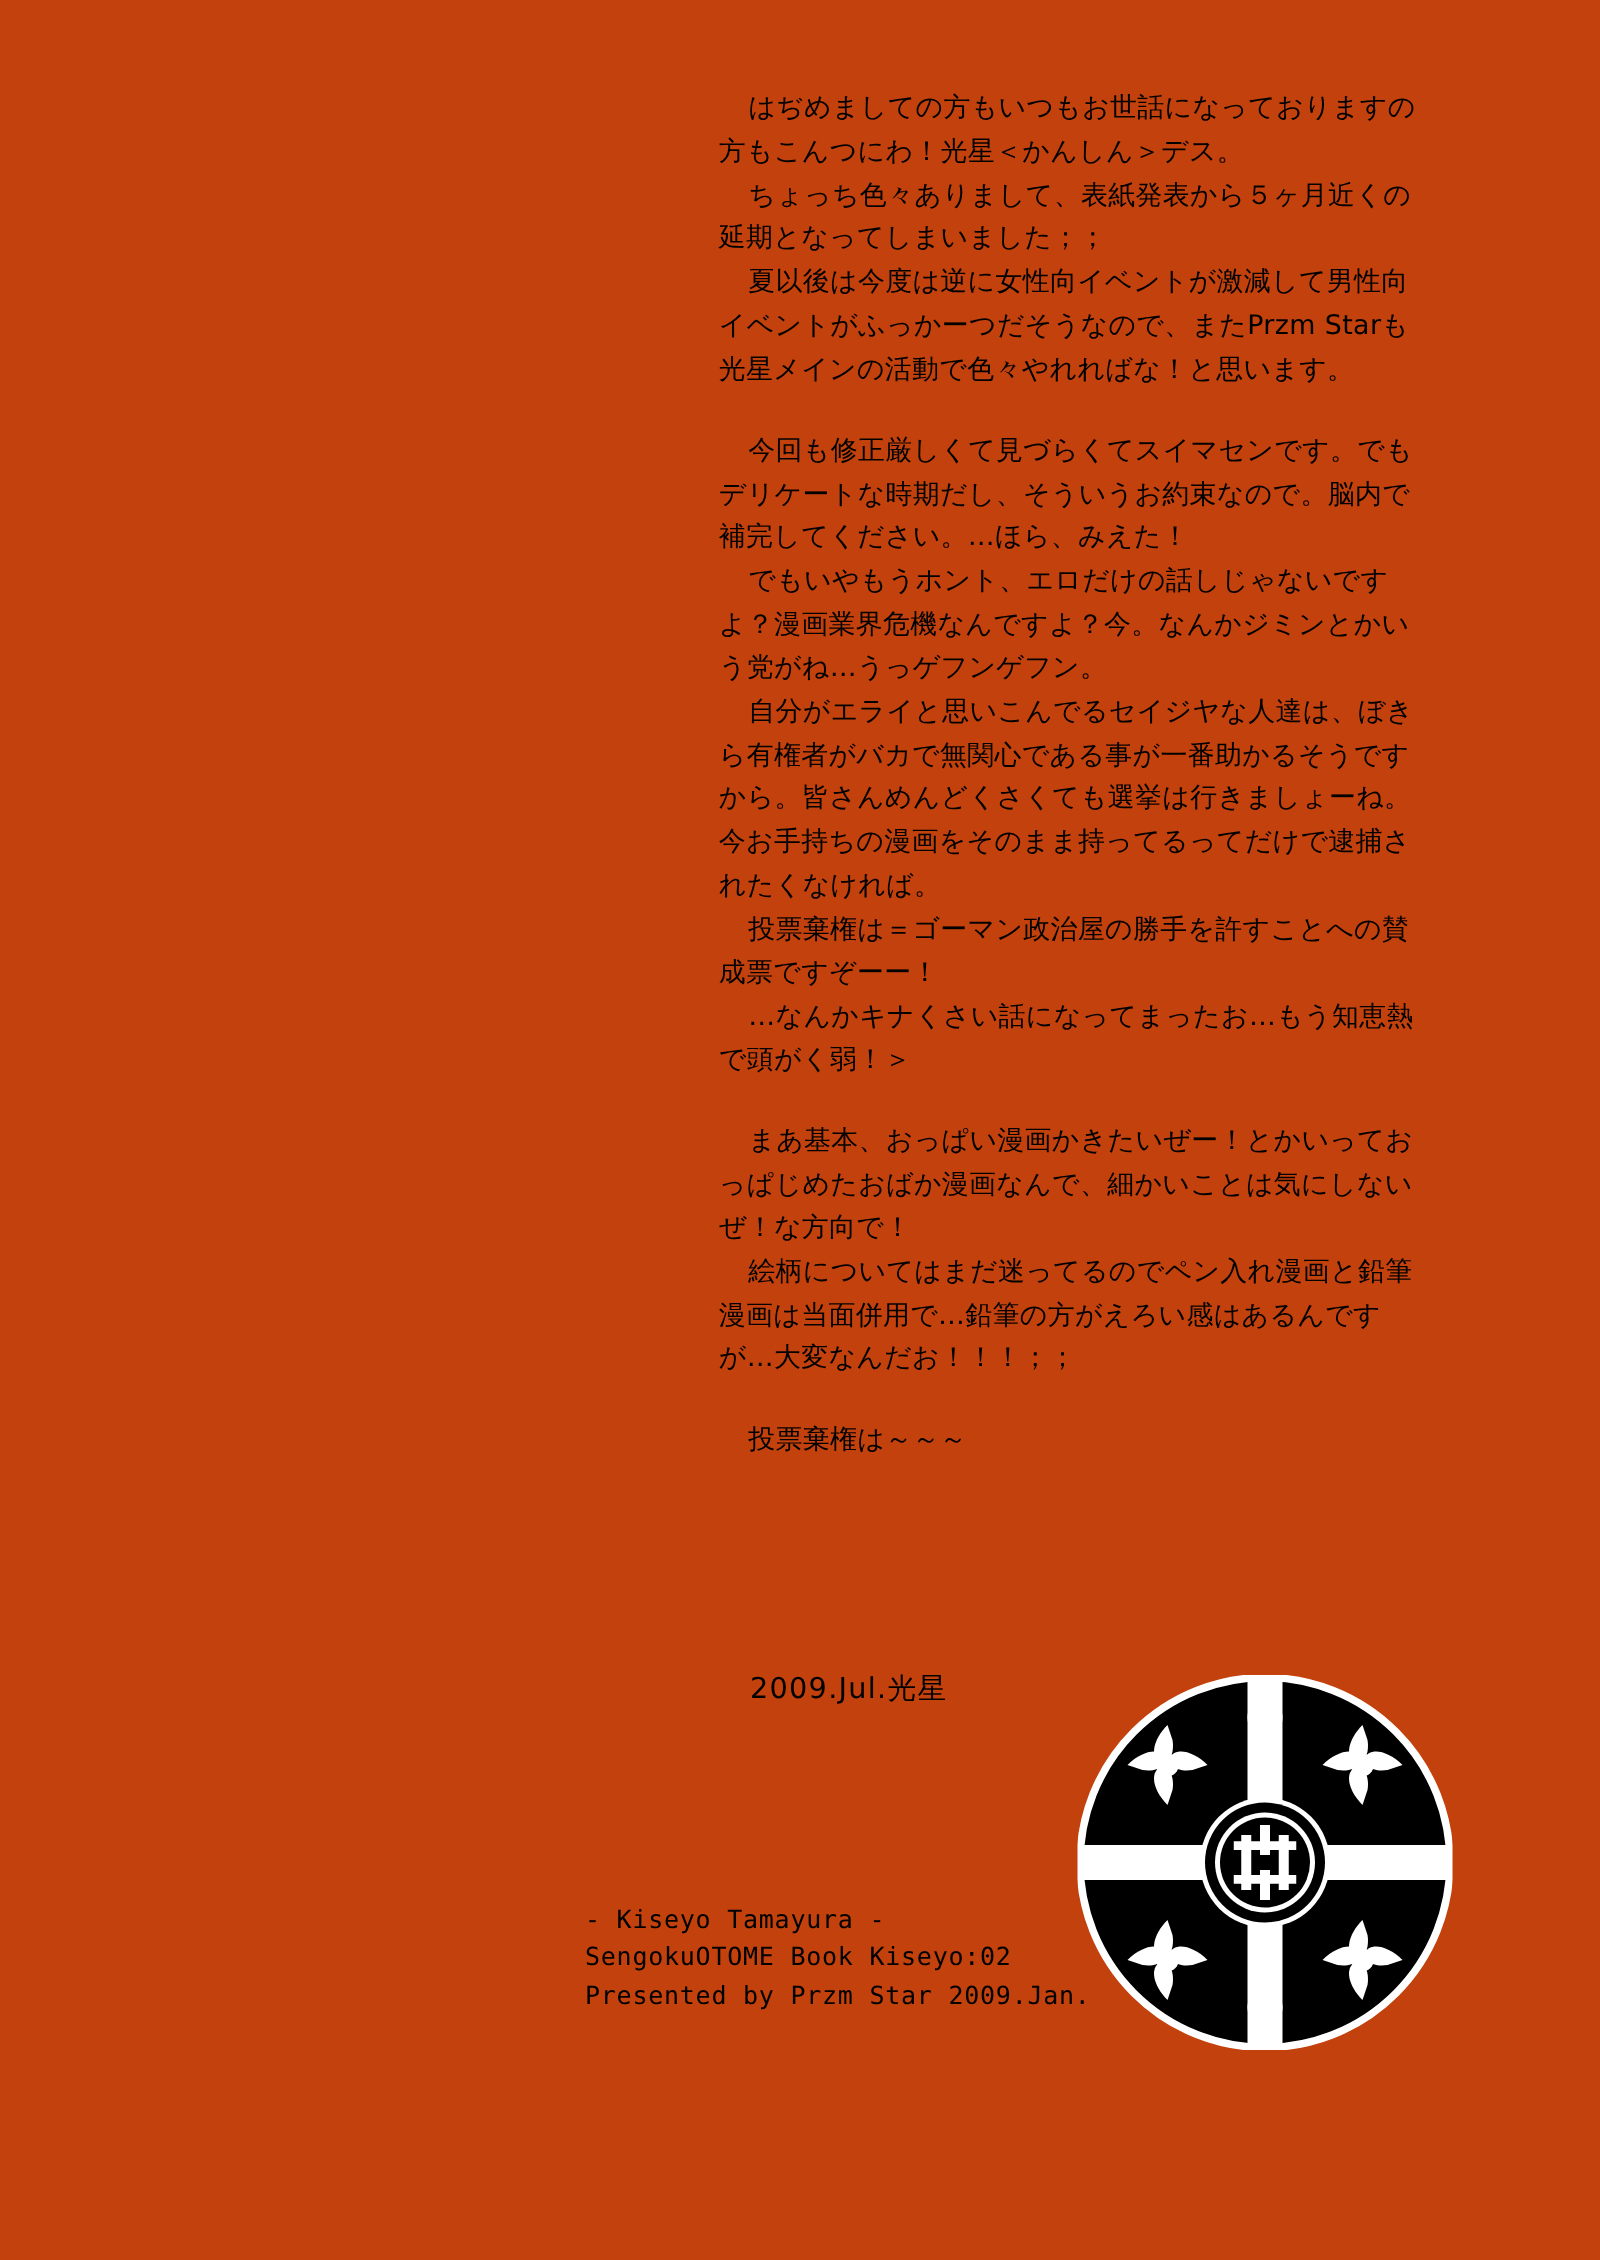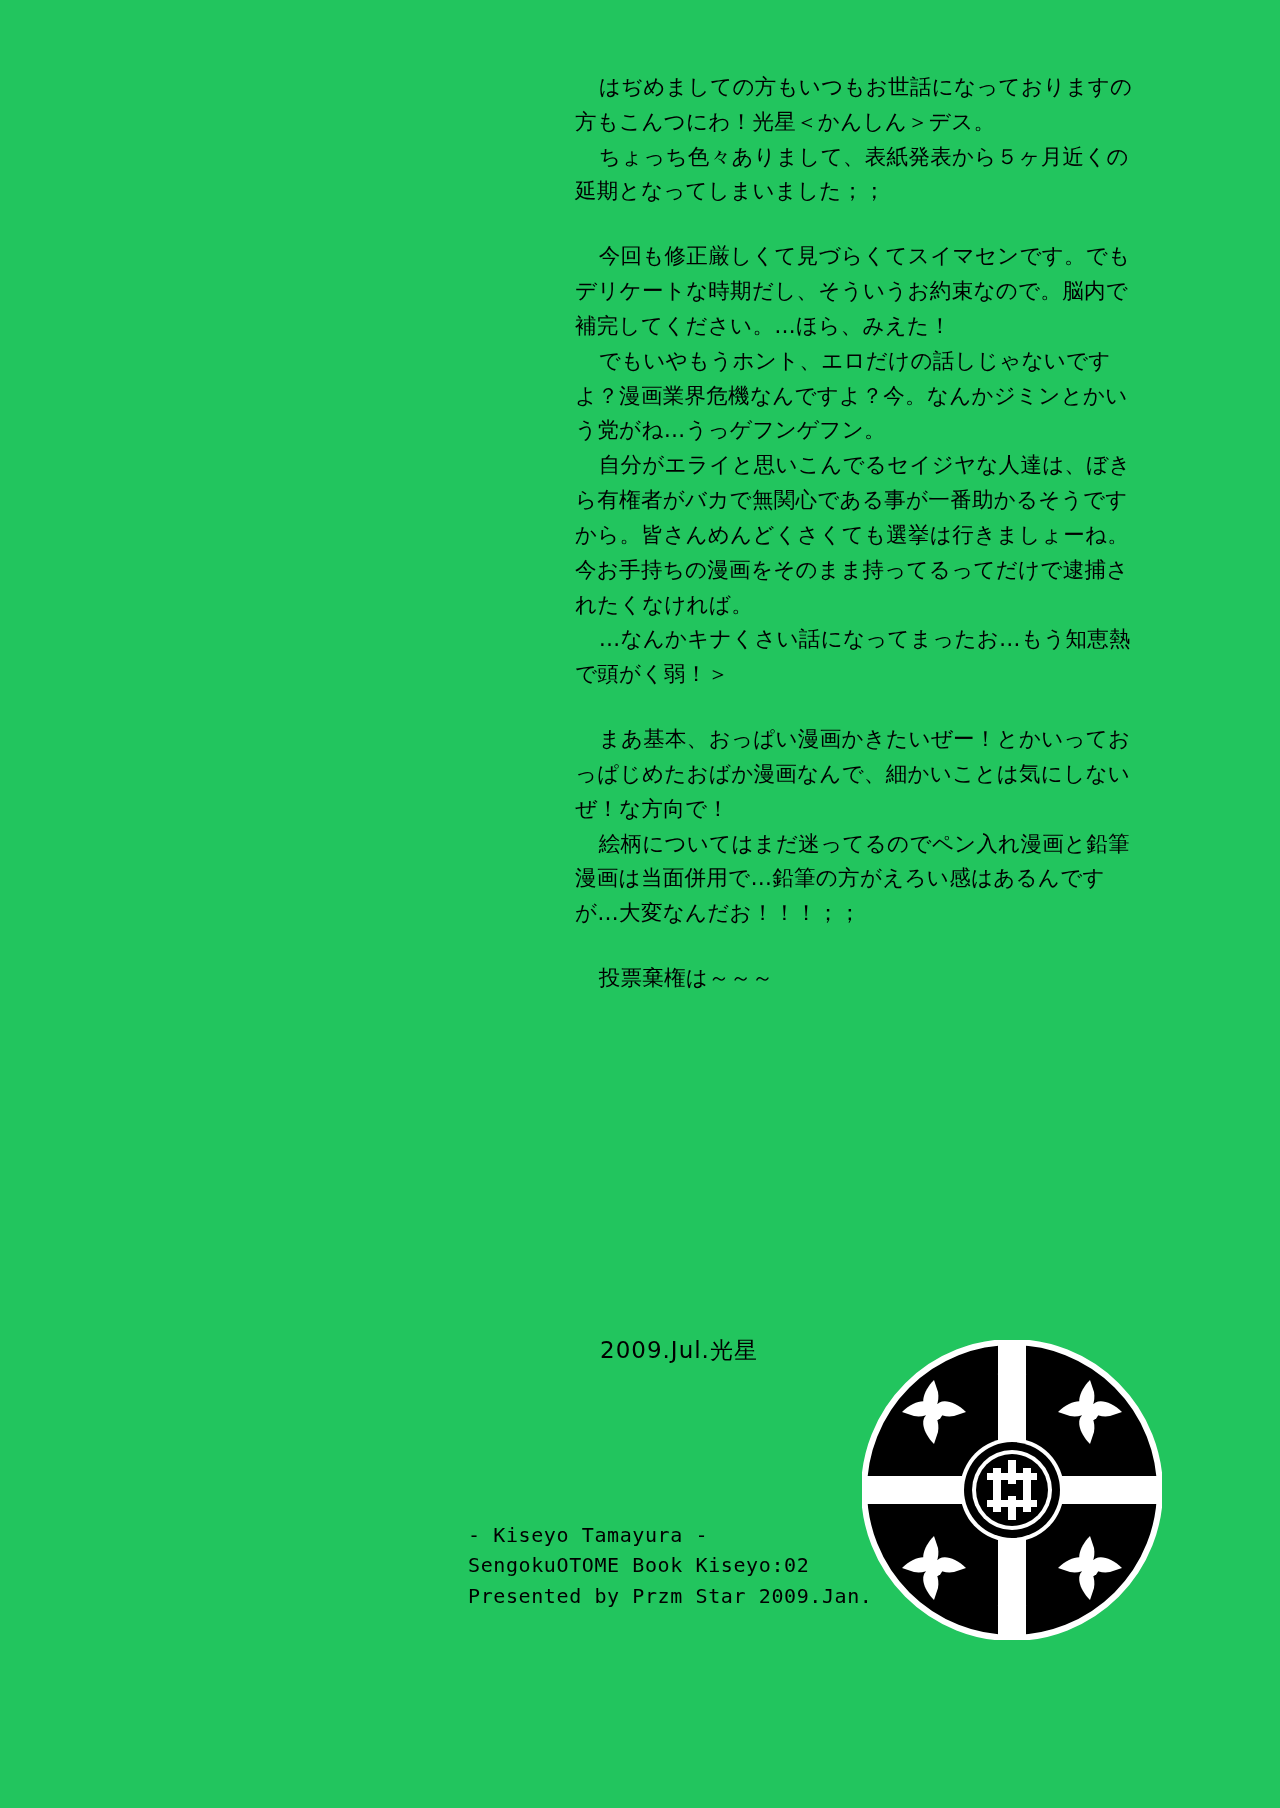--- a/index.html
+++ b/index.html
@@ -4,21 +4,21 @@
 <style>
   html, body {
     margin: 0;
     padding: 0;
     background: #ffffff;
   }
   .page {
     position: relative;
     width: 1280px;
     height: 1808px;
-    background: #22c55e;
+    background: #c2410c;
     overflow: hidden;
     font-family: "DejaVu Sans", sans-serif;
     color: #000000;
     text-decoration: underline;
   }
   .afterword {
     position: absolute;
     left: 575px;
     top: 70px;
     width: 560px;
@@ -68,25 +68,27 @@
 </style>
 </head>
 <body>
 
 <div class="page">
 
   <div class="afterword">
     <div class="blk">
       <p>はぢめましての方もいつもお世話になっておりますの方もこんつにわ！光星＜かんしん＞デス。</p>
       <p>ちょっち色々ありまして、表紙発表から５ヶ月近くの延期となってしまいました；；</p>
+      <p>夏以後は今度は逆に女性向イベントが激減して男性向イベントがふっかーつだそうなので、またPrzm Starも光星メインの活動で色々やれればな！と思います。</p>
     </div>
     <div class="blk">
       <p>今回も修正厳しくて見づらくてスイマセンです。でもデリケートな時期だし、そういうお約束なので。脳内で補完してください。…ほら、みえた！</p>
       <p>でもいやもうホント、エロだけの話しじゃないですよ？漫画業界危機なんですよ？今。なんかジミンとかいう党がね…うっゲフンゲフン。</p>
       <p>自分がエライと思いこんでるセイジヤな人達は、ぼきら有権者がバカで無関心である事が一番助かるそうですから。皆さんめんどくさくても選挙は行きましょーね。今お手持ちの漫画をそのまま持ってるってだけで逮捕されたくなければ。</p>
+      <p>投票棄権は＝ゴーマン政治屋の勝手を許すことへの賛成票ですぞーー！</p>
       <p>…なんかキナくさい話になってまったお…もう知恵熱で頭がく弱！＞</p>
     </div>
     <div class="blk">
       <p>まあ基本、おっぱい漫画かきたいぜー！とかいっておっぱじめたおばか漫画なんで、細かいことは気にしないぜ！な方向で！</p>
       <p>絵柄についてはまだ迷ってるのでペン入れ漫画と鉛筆漫画は当面併用で…鉛筆の方がえろい感はあるんですが…大変なんだお！！！；；</p>
     </div>
     <div class="blk">
       <p>投票棄権は～～～</p>
     </div>
   </div>

